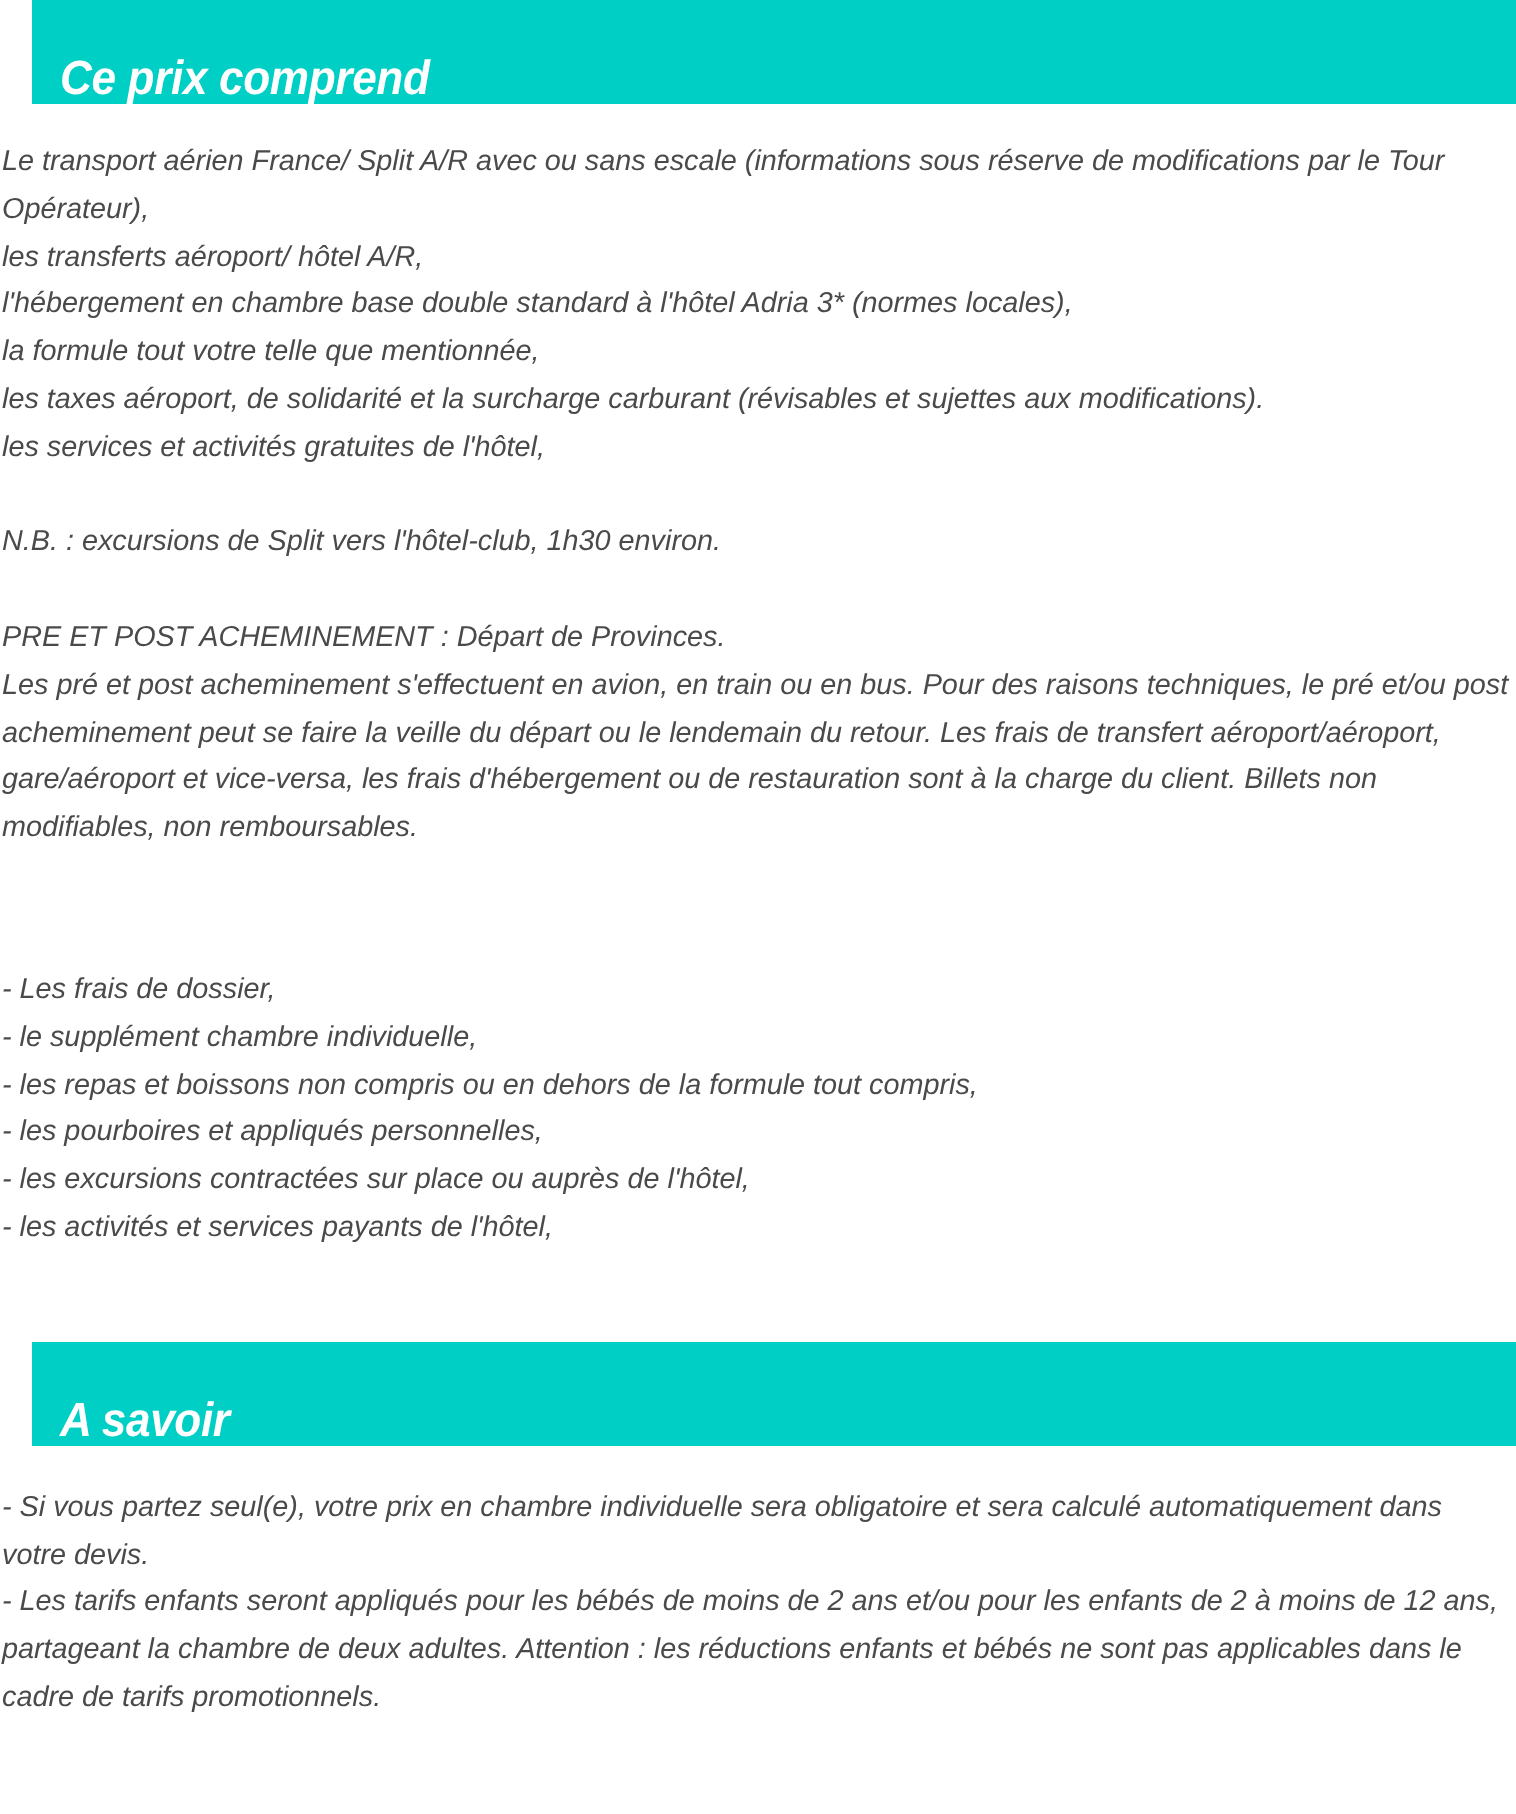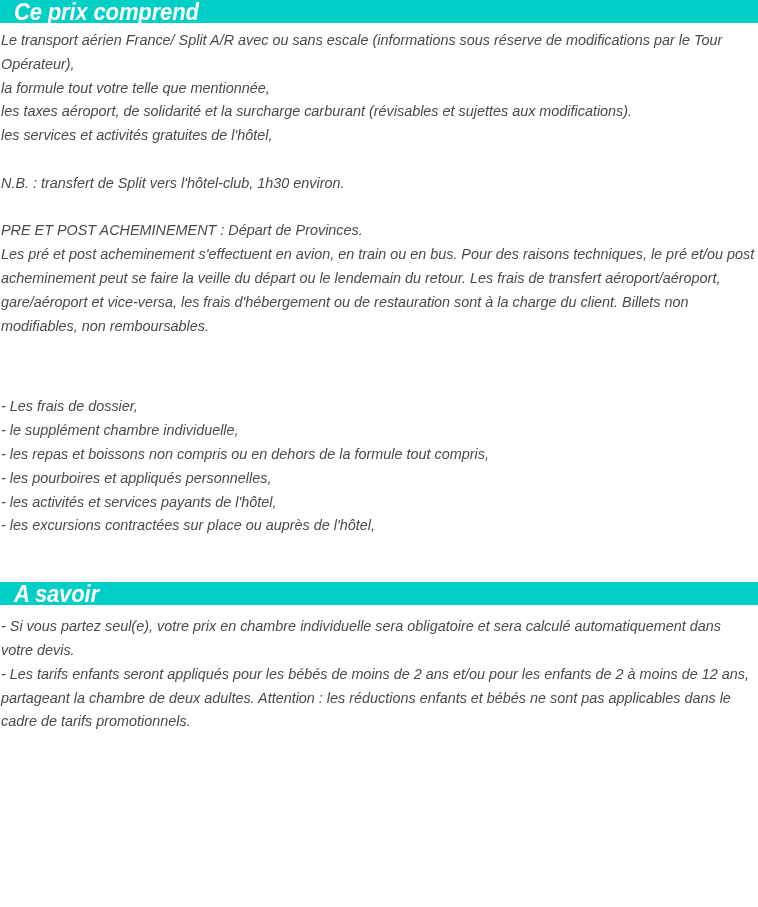--- a/index.html
+++ b/index.html
@@ -17,25 +17,26 @@
   .page {
     position: relative;
     width: 758px;
     height: 907px;
     background: #ffffff;
   }
 
   
   .section-header {
     background: #00cfc6;
-    height: 23px;
+    height: 52px;
     display: flex;
-    align-items: flex-start;
+    align-items: flex-end;
     padding: 0 0 0 14px;
     box-sizing: border-box;
+    margin-left: 16px;
   }
   .section-header-title {
     color: #ffffff;
     font-family: "Liberation Sans Narrow", "Liberation Sans", "DejaVu Sans", sans-serif;
     font-style: italic;
     font-weight: bold;
     font-size: 24px;
     line-height: 1;
     letter-spacing: -0.2px;
     transform: scaleX(0.92);
@@ -54,56 +55,58 @@
     box-sizing: border-box;
   }
   .section-body p {
     margin: 0;
     padding: 0;
   }
   .section-body p.spacer-before {
     margin-top: 23.8px;
   }
 
-  .block-includes { padding-top: 6px; }
+  .block-includes { padding-top: 18px; }
   .block-excludes { padding-top: 9px; }
-  .block-notice   { padding-top: 10px; }
+  .block-notice   { padding-top: 20px; }
 
   .gap-1 { height: 48px; }
   .gap-2 { height: 44px; }
 </style>
 </head>
 <body>
 
 <div class="page">
 
   <div class="section-header">
     <span class="section-header-title">Ce prix comprend</span>
   </div>
 
   <div class="section-body block-includes">
     <p>Le transport aérien France/ Split A/R avec ou sans escale (informations sous réserve de modifications par le Tour Opérateur),</p>
+    <p>les transferts aéroport/ hôtel A/R,</p>
+    <p>l'hébergement en chambre base double standard à l'hôtel Adria 3* (normes locales),</p>
     <p>la formule tout votre telle que mentionnée,</p>
     <p>les taxes aéroport, de solidarité et la surcharge carburant (révisables et sujettes aux modifications).</p>
     <p>les services et activités gratuites de l'hôtel,</p>
-    <p class="spacer-before">N.B. : transfert de Split vers l'hôtel-club, 1h30 environ.</p>
+    <p class="spacer-before">N.B. : excursions de Split vers l'hôtel-club, 1h30 environ.</p>
     <p class="spacer-before">PRE ET POST ACHEMINEMENT : Départ de Provinces.</p>
     <p>Les pré et post acheminement s'effectuent en avion, en train ou en bus. Pour des raisons techniques, le pré et/ou post acheminement peut se faire la veille du départ ou le lendemain du retour. Les frais de transfert aéroport/aéroport, gare/aéroport et vice-versa, les frais d'hébergement ou de restauration sont à la charge du client. Billets non modifiables, non remboursables.</p>
   </div>
 
   <div class="gap-1"></div>
 
 
   <div class="section-body block-excludes">
     <p>- Les frais de dossier,</p>
     <p>- le supplément chambre individuelle,</p>
     <p>- les repas et boissons non compris ou en dehors de la formule tout compris,</p>
     <p>- les pourboires et appliqués personnelles,</p>
+    <p>- les excursions contractées sur place ou auprès de l'hôtel,</p>
     <p>- les activités et services payants de l'hôtel,</p>
-    <p>- les excursions contractées sur place ou auprès de l'hôtel,</p>
   </div>
 
   <div class="gap-2"></div>
 
   <div class="section-header">
     <span class="section-header-title">A savoir</span>
   </div>
 
   <div class="section-body block-notice">
     <p>- Si vous partez seul(e), votre prix en chambre individuelle sera obligatoire et sera calculé automatiquement dans votre devis.</p>

